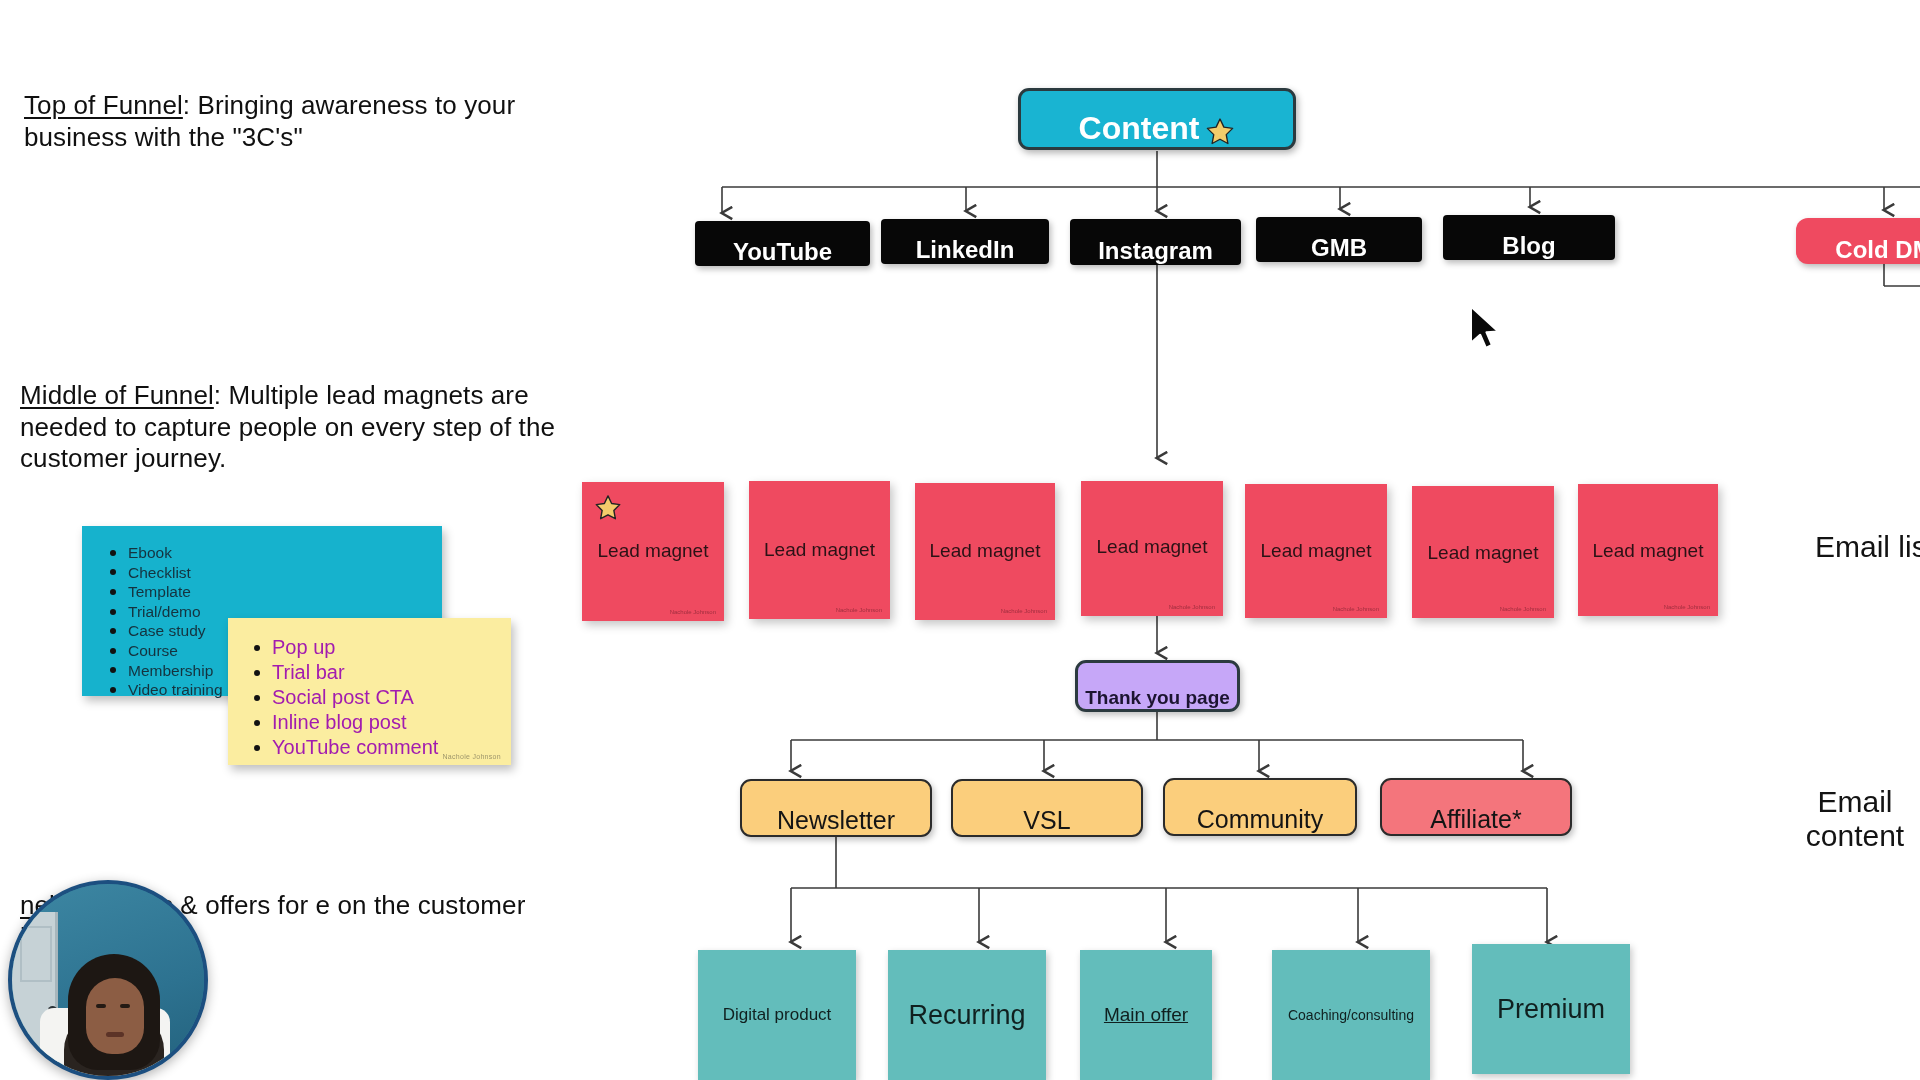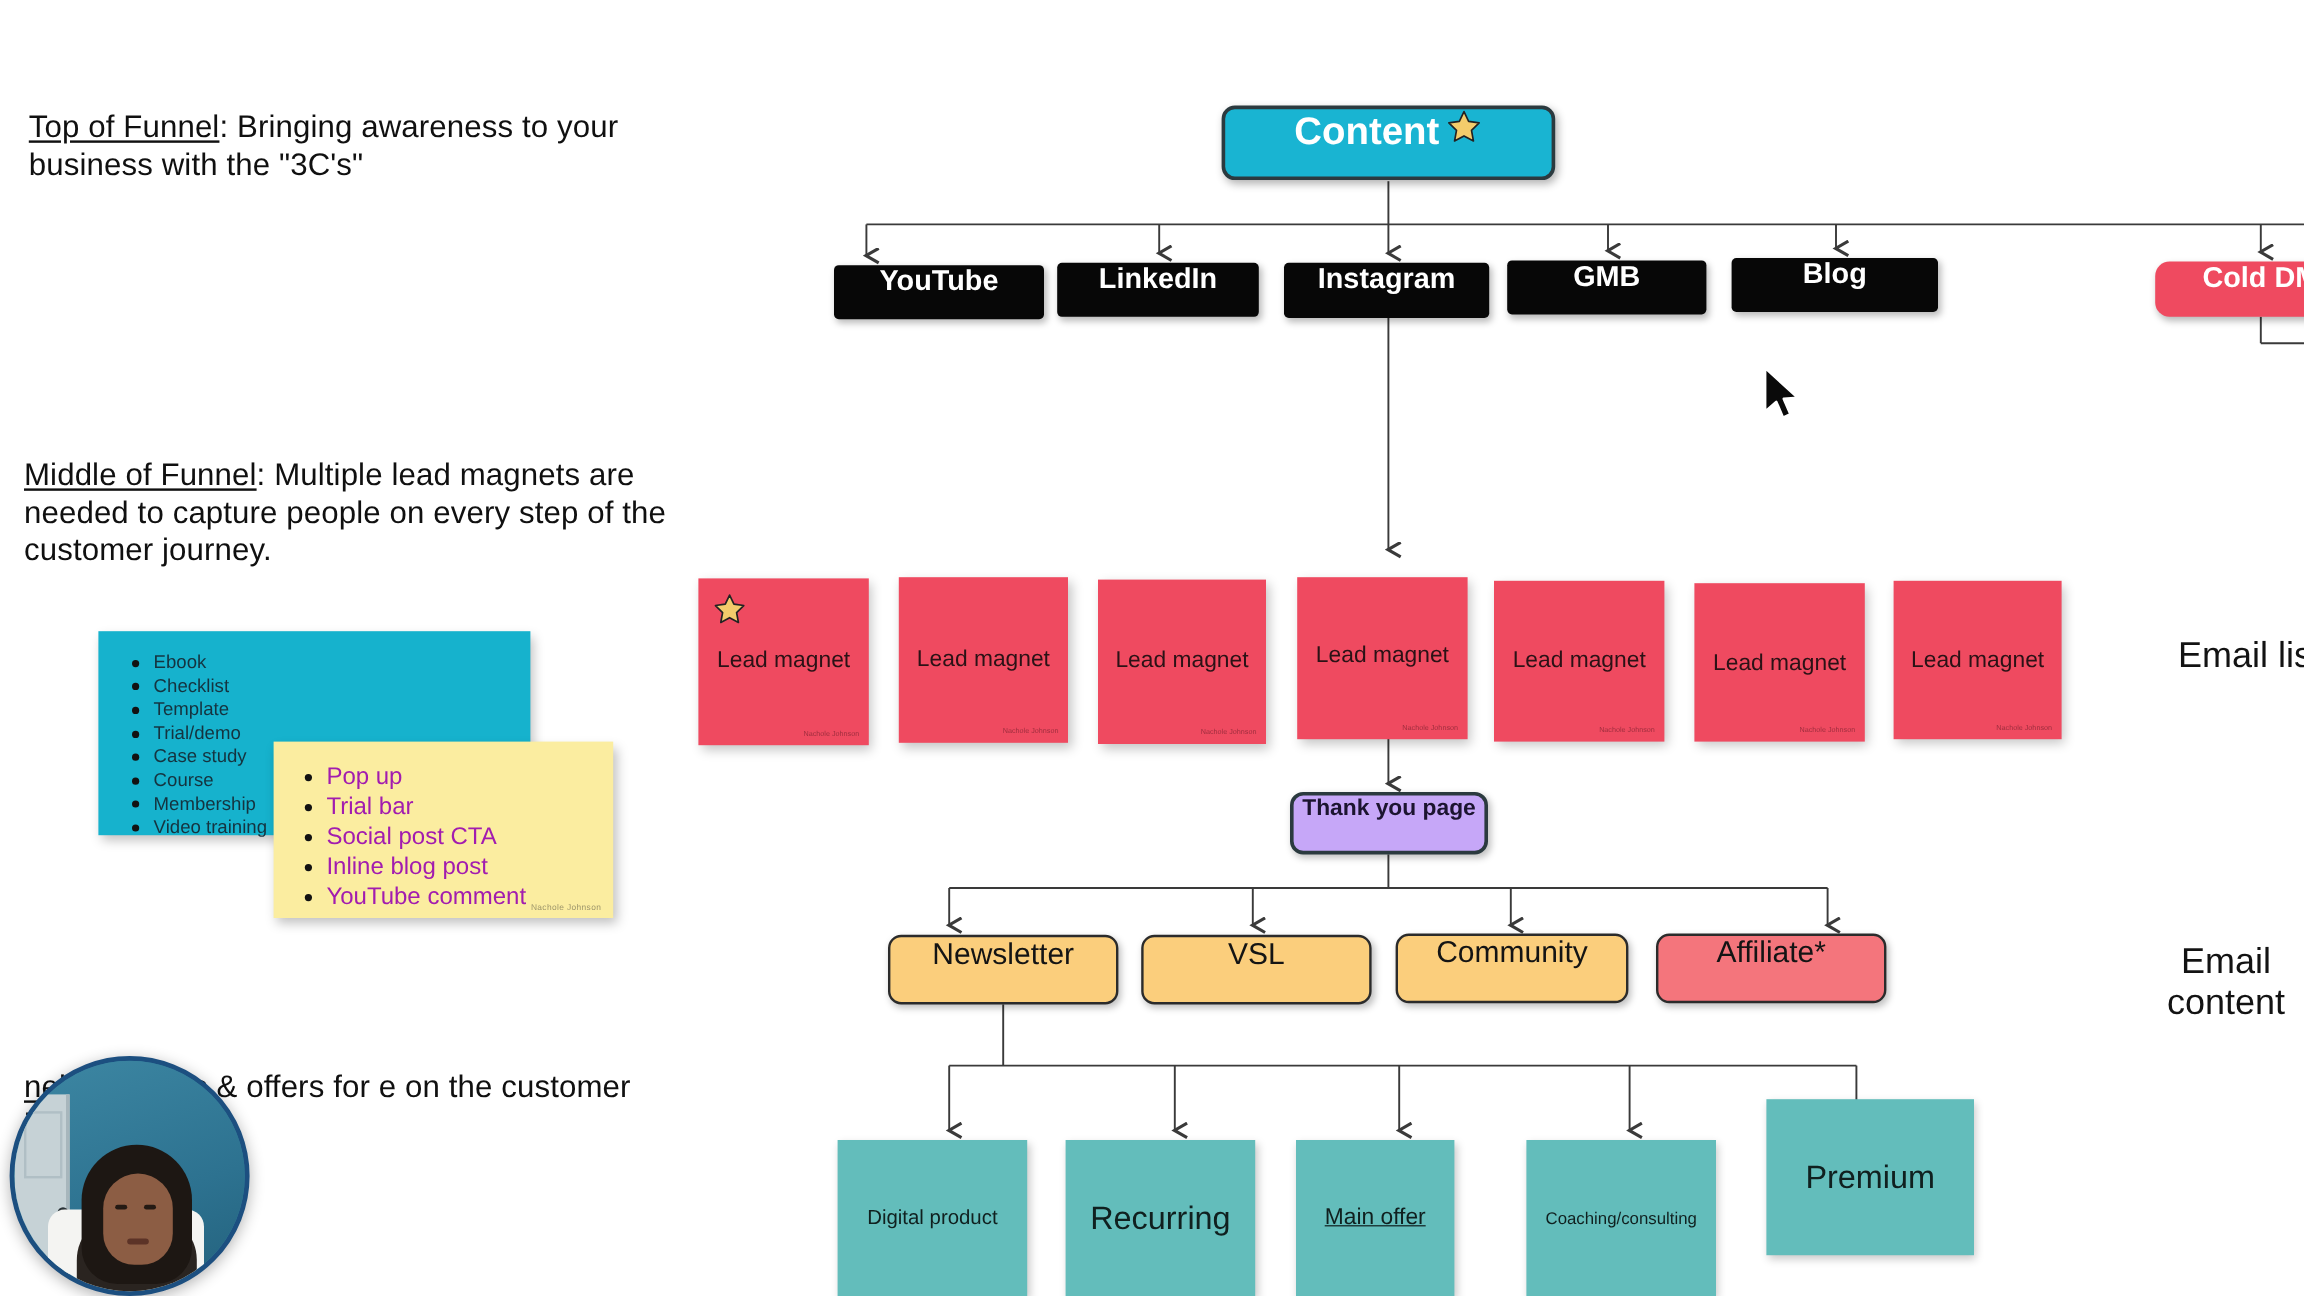--- a/index.html
+++ b/index.html
@@ -52,21 +52,21 @@
   #note-yellow ul { margin: 17px 0 0 22px; }
   #note-yellow li { font-size: 20px; line-height: 25px; color: #a21caf; }
   .note-sign {
     position: absolute; right: 10px; bottom: 5px;
     font-size: 7px; color: rgba(40,40,40,.45); letter-spacing: .3px;
   }
 
   
   .node {
     position: absolute;
-    display: flex; align-items: flex-start; justify-content: center;
+    display: flex; align-items: flex-end; justify-content: center;
     text-align: center;
   }
   .node-content {
     left: 1018px; top: 88px; width: 278px; height: 62px;
     background: #19b4d2; border: 3px solid #2b3a3f; border-radius: 11px;
     color: #ffffff; font-size: 32px; font-weight: 700;
     box-shadow: 2px 3px 7px rgba(0,0,0,.30);
     gap: 6px;
   }
   .star { display: inline-block; color: #f3cc6b; line-height: 1; }
@@ -130,21 +130,21 @@
     position: absolute;
     background: #63bdbb;
     box-shadow: 2px 3px 7px rgba(0,0,0,.22);
     display: flex; align-items: center; justify-content: center;
     color: #10201f; text-align: center;
   }
   #pr-digital   { left: 698px;  top: 950px; width: 158px; height: 130px; font-size: 17px; }
   #pr-recurring { left: 888px;  top: 950px; width: 158px; height: 130px; font-size: 27px; }
   #pr-main      { left: 1080px; top: 950px; width: 132px; height: 130px; font-size: 19px; text-decoration: underline; }
   #pr-coaching  { left: 1272px; top: 950px; width: 158px; height: 130px; font-size: 14px; }
-  #pr-premium   { left: 1472px; top: 916px; width: 173px; height: 130px; font-size: 27px; }
+  #pr-premium   { left: 1472px; top: 944px; width: 158px; height: 130px; font-size: 27px; }
 
   
   .side-label {
     position: absolute; color: #131313; font-size: 30px;
     text-align: center; line-height: 1.12;
   }
   #lbl-email-list    { left: 1770px; top: 530px; width: 210px; }
   #lbl-email-content { left: 1780px; top: 785px; width: 150px; }
 
   

